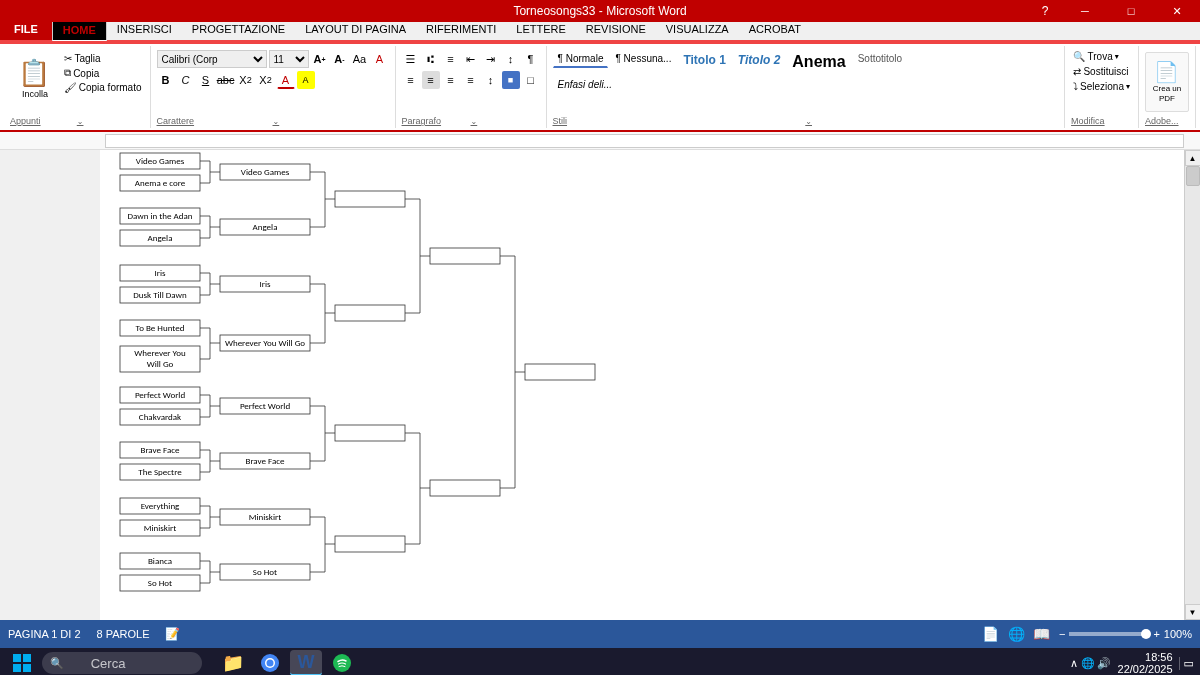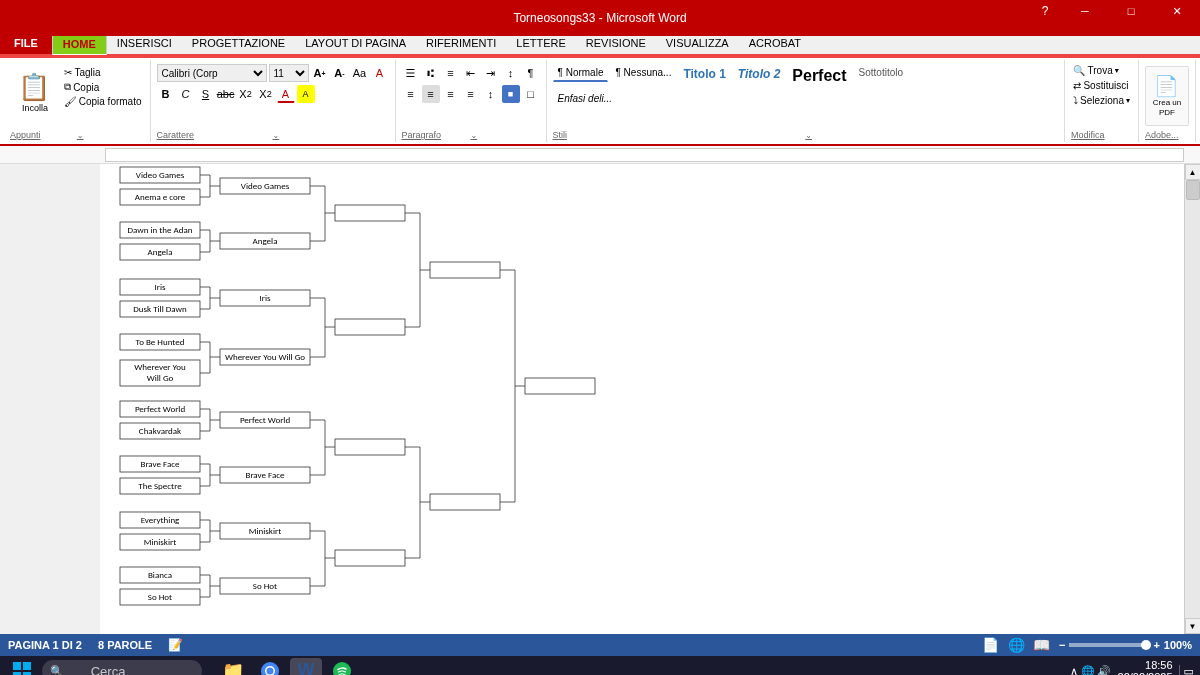--- a/index.html
+++ b/index.html
@@ -1,20 +1,20 @@
 <!DOCTYPE html>
 <html><head>
   <meta charset="utf-8">
   <style>
     * { margin: 0; padding: 0; box-sizing: border-box; }
     body { width: 1200px; height: 675px; overflow: hidden; font-family: 'Segoe UI', Arial, sans-serif; background: #fff; }
 
     
     #title-bar {
-      height: 36px;
+      height: 22px;
       background: #c00000;
       display: flex;
       align-items: center;
       justify-content: center;
       color: white;
       font-size: 12px;
       position: relative;
     }
     #title-bar .win-controls {
       position: absolute;
@@ -57,21 +57,21 @@
     }
     .ribbon-tab {
       padding: 3px 10px;
       font-size: 11px;
       cursor: pointer;
       height: 22px;
       display: flex;
       align-items: center;
     }
     .ribbon-tab.active {
-      background: #84cc16;
+      background: #000000;
       border: 1px solid #ccc;
       border-bottom: 1px solid white;
       font-weight: bold;
       color: #c00000;
       margin-bottom: -1px;
     }
     .ribbon-tab.file {
       background: #c00000;
       color: white;
       font-weight: bold;
@@ -268,29 +268,28 @@
       width: 14px;
       left: 1px;
       height: 20px;
       background: #ccc;
       border: 1px solid #bbb;
       border-radius: 2px;
     }
 
     
     #status-bar {
-      height: 22px;
+      height: 28px;
       background: #2b579a;
       display: flex;
       align-items: center;
       color: white;
       font-size: 11px;
       padding: 0 8px;
       gap: 16px;
-      font-weight: bold;
     }
     #status-bar .right-items {
       margin-left: auto;
       display: flex;
       align-items: center;
       gap: 8px;
     }
     .status-zoom {
       display: flex;
       align-items: center;
@@ -483,21 +482,21 @@
       <div class="style-item" style="font-size:10px;">
         <span>¶ Nessuna...</span>
       </div>
       <div class="style-item" style="font-size:12px;font-weight:bold;color:#2e74b5;">
         <span>Titolo 1</span>
       </div>
       <div class="style-item" style="font-size:12px;font-weight:bold;color:#2e74b5;font-style:italic;">
         <span>Titolo 2</span>
       </div>
       <div class="style-item" style="font-size:16px;font-weight:bold;">
-        <span>Perfect</span>
+        <span>Anema</span>
       </div>
       <div class="style-item" style="font-size:10px;color:#555;">
         <span>Sottotitolo</span>
       </div>
       <div class="style-item" style="font-size:10px;font-style:italic;">
         <span>Enfasi deli...</span>
       </div>
     </div>
     <div class="ribbon-group-label">
       <span>Stili</span>

